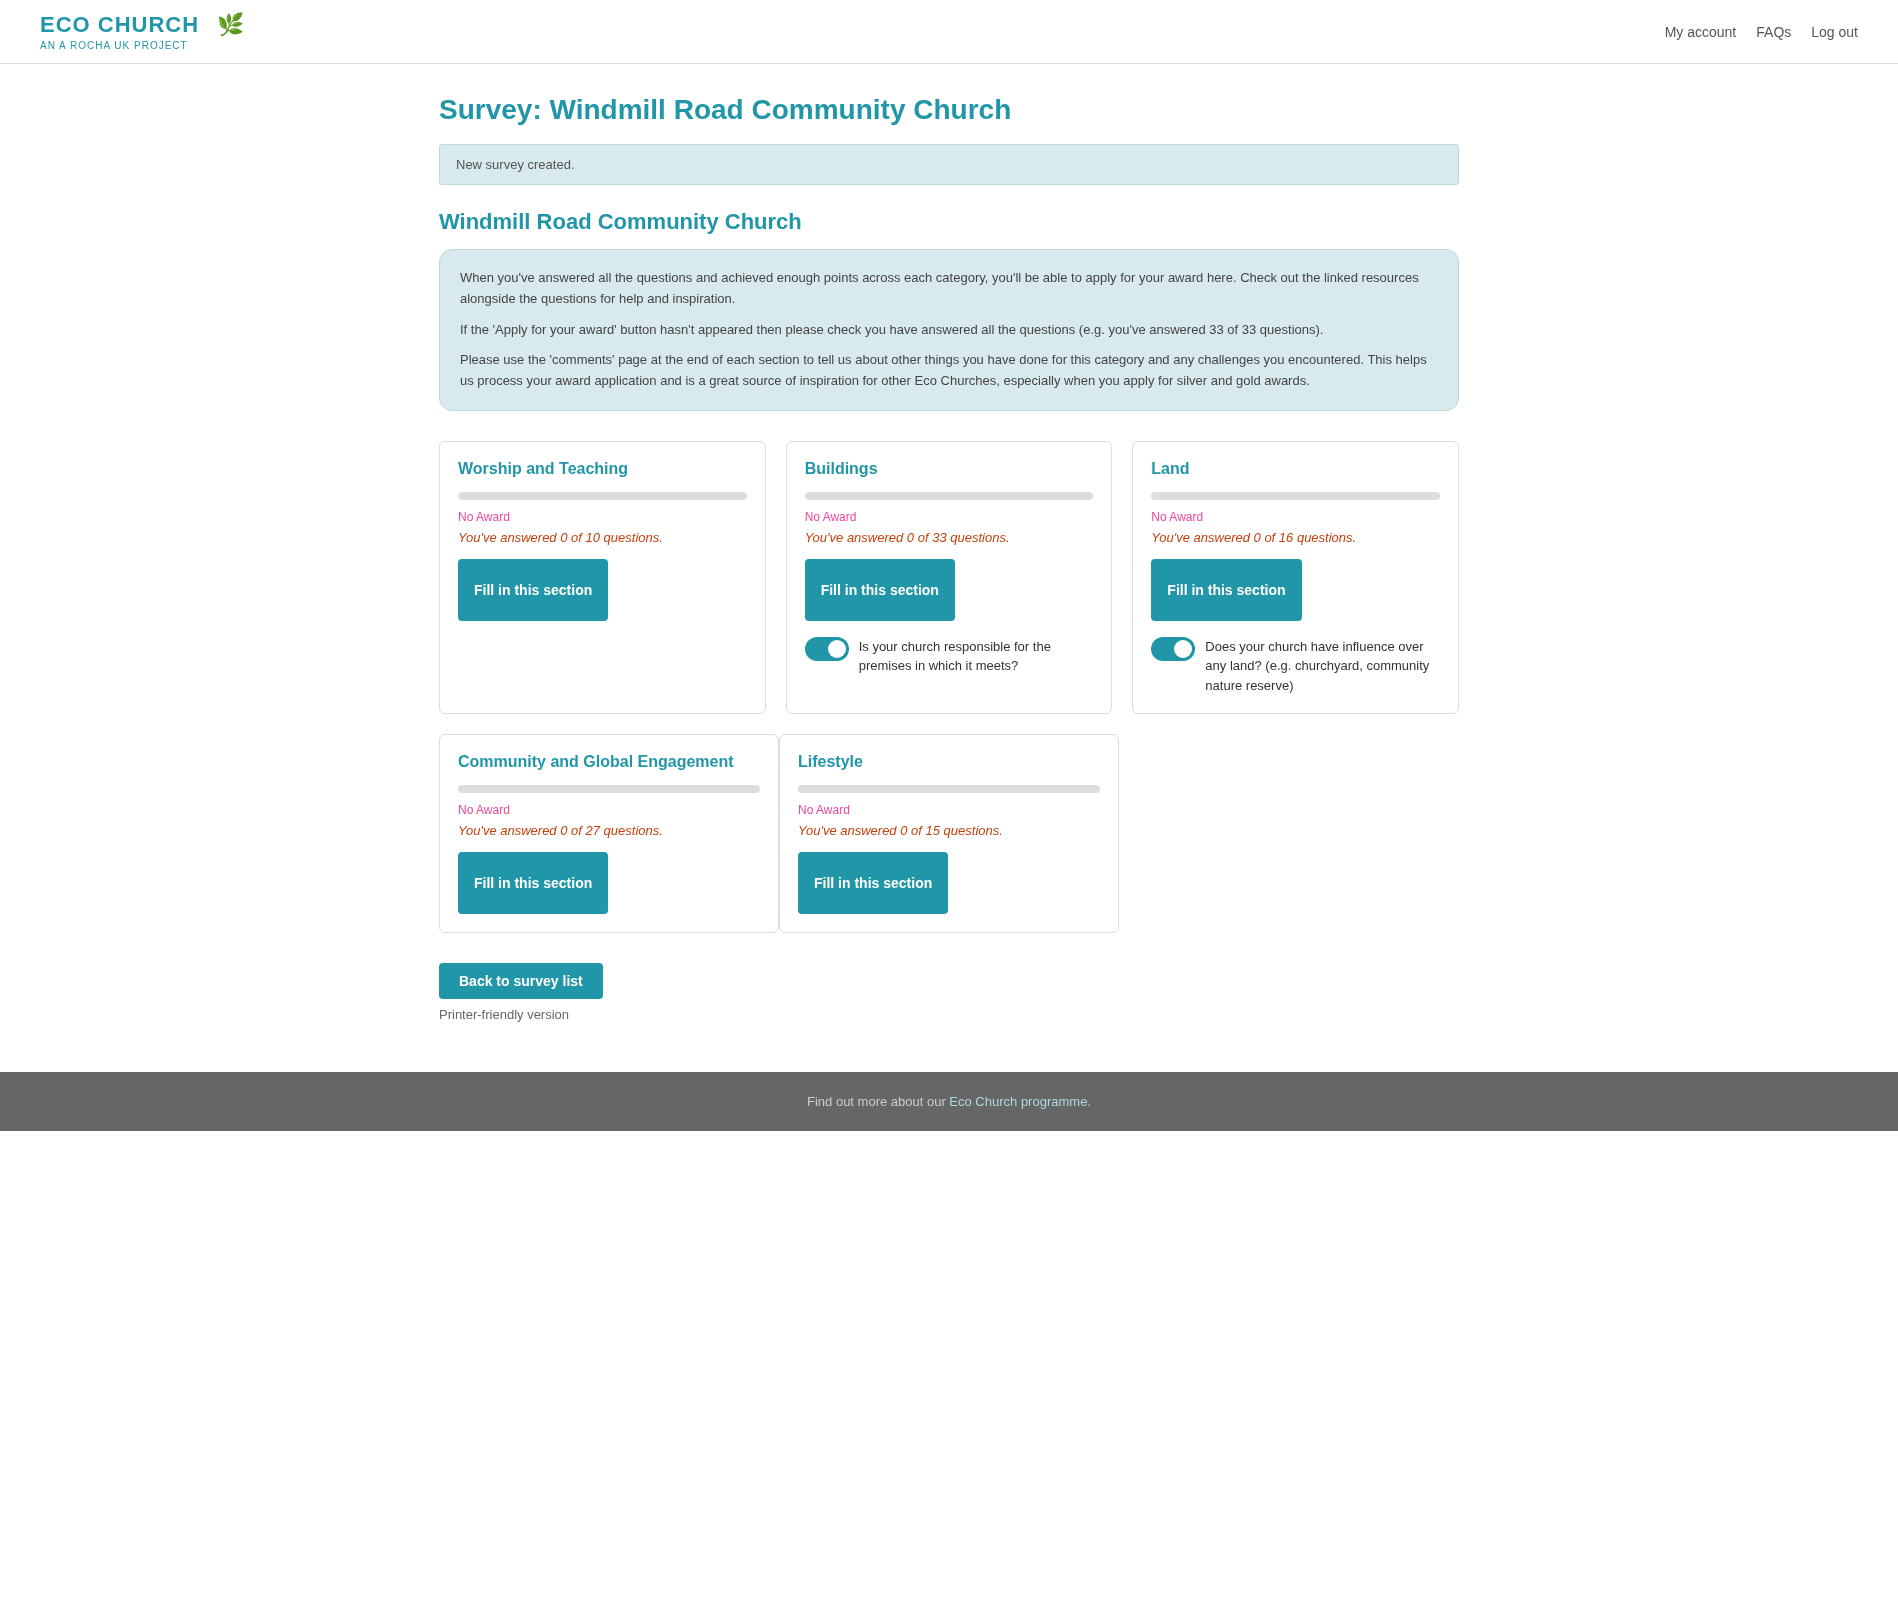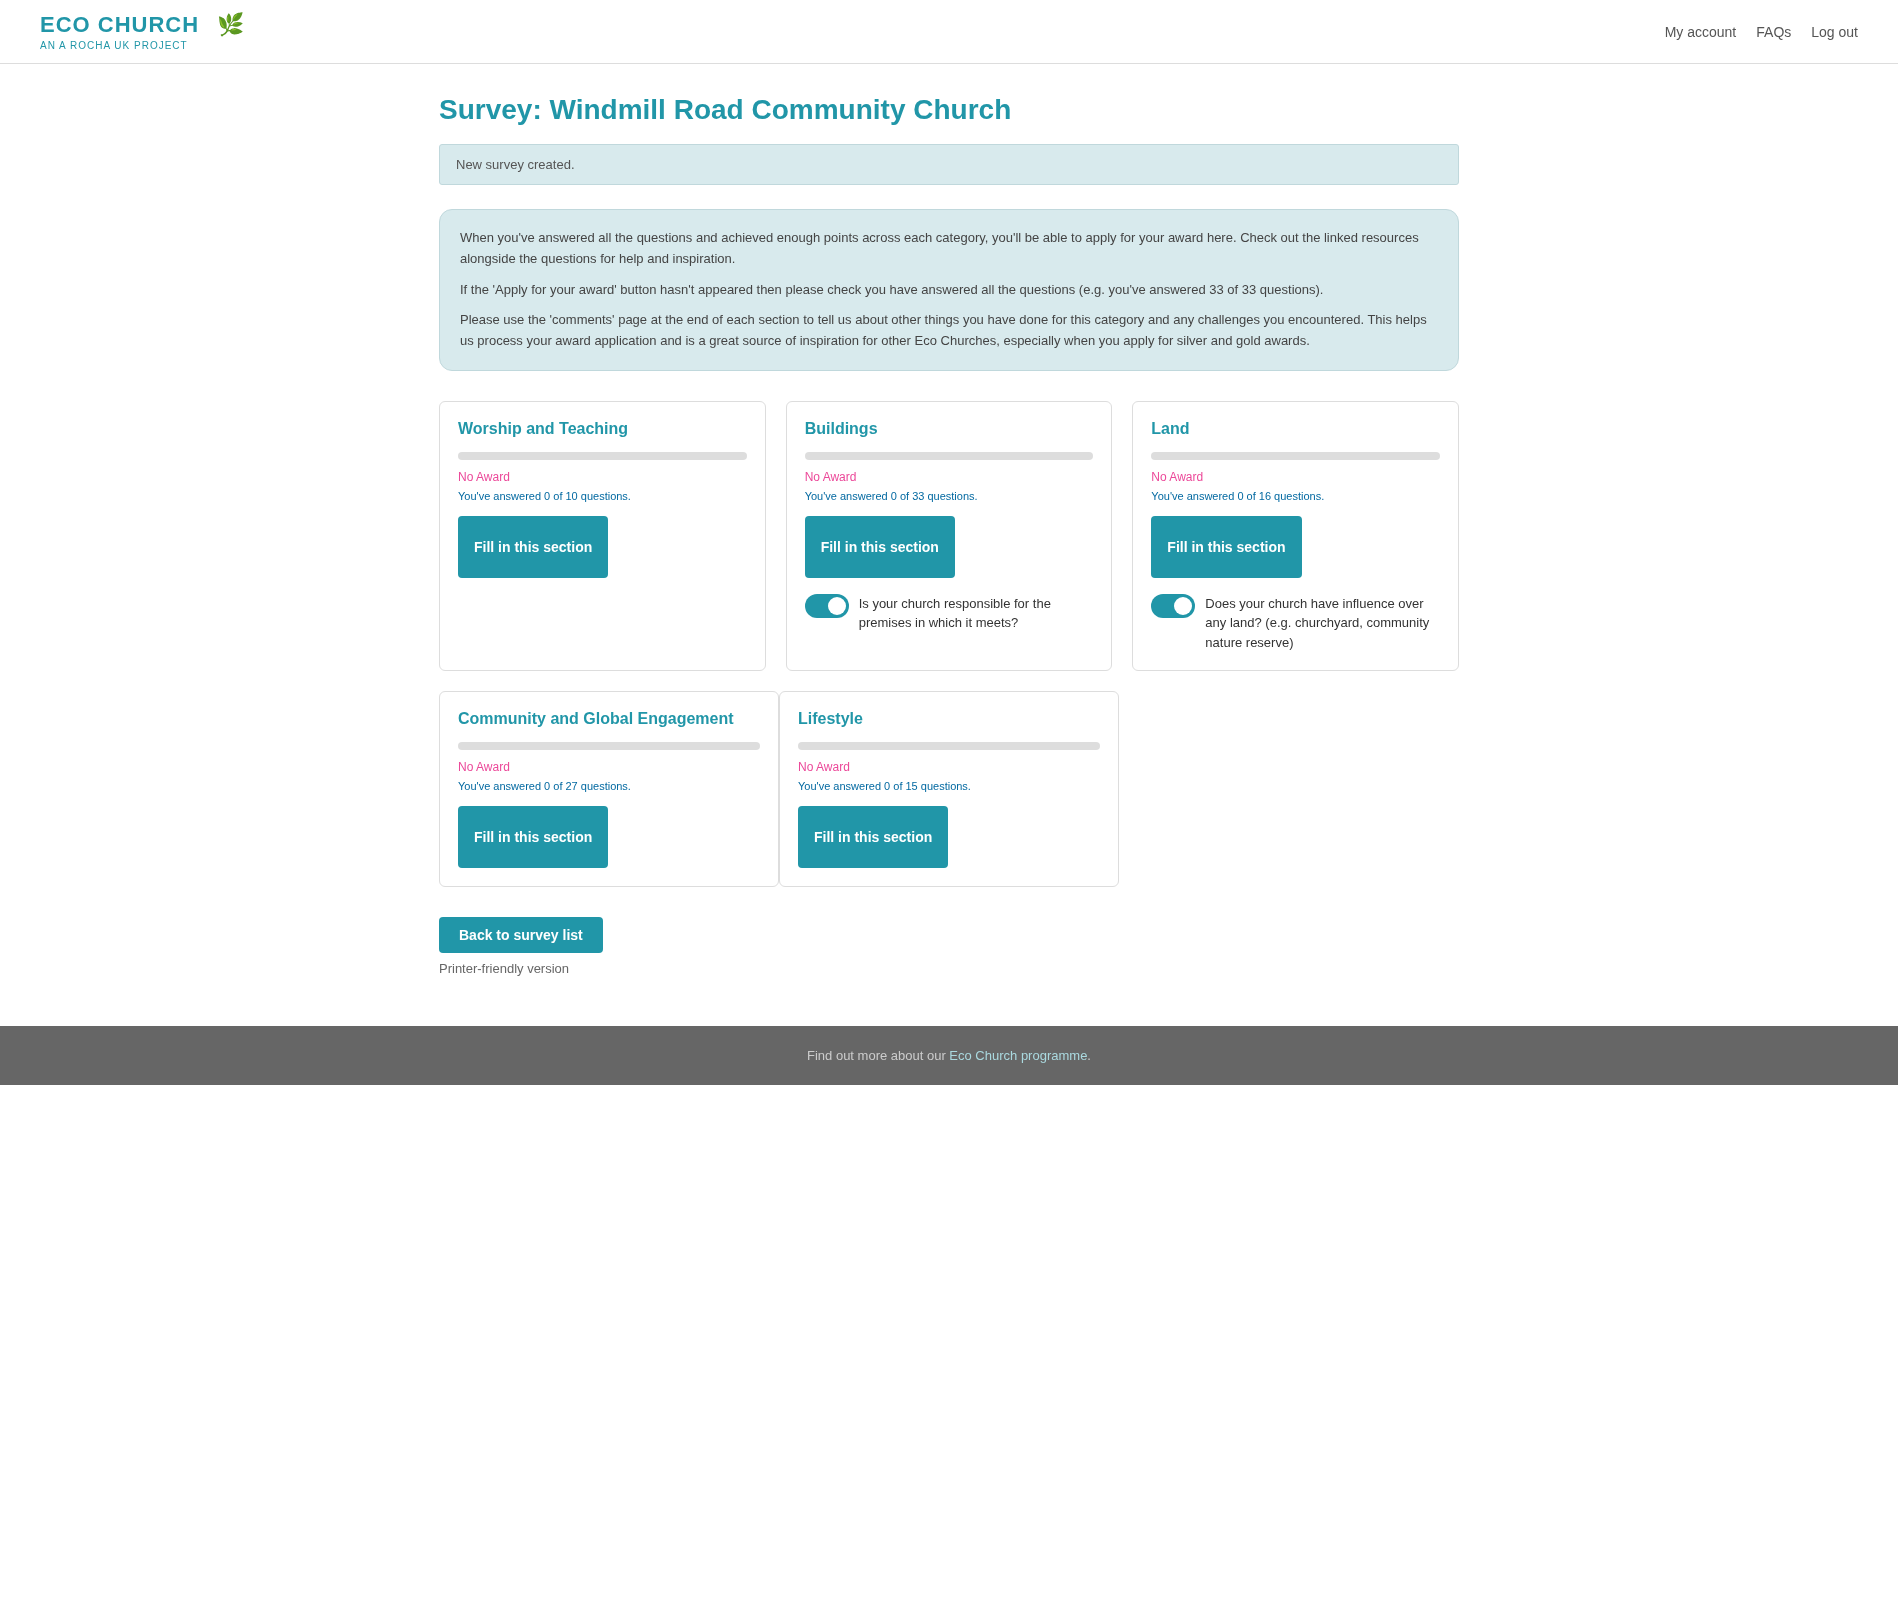--- a/index.html
+++ b/index.html
@@ -130,23 +130,24 @@
       background: #ccc;
       border-radius: 4px;
       width: 0%;
     }
     .award-label {
       font-size: 12px;
       color: #ec4899;
       margin-bottom: 6px;
     }
     .questions-answered {
-      font-size: 11px;
-      color: #0369a1;
+      font-size: 13px;
+      color: #c2410c;
       margin-bottom: 14px;
+      font-style: italic;
     }
     .fill-btn {
       background: #2196a8;
       color: #fff;
       border: none;
       border-radius: 4px;
       padding: 23px 16px;
       font-size: 14px;
       cursor: pointer;
       font-weight: 600;
@@ -245,20 +246,21 @@
     <a class="nav-link">Log out</a>
   </nav>
 </div>
 
 <div class="main-content">
 
   <h1 class="page-title">Survey: Windmill Road Community Church</h1>
 
   <div class="notification-bar">New survey created.</div>
 
+  <h2 class="church-name">Windmill Road Community Church</h2>
 
   <div class="info-box">
     <p>When you've answered all the questions and achieved enough points across each category, you'll be able to apply for your award here. Check out the linked resources alongside the questions for help and inspiration.</p>
     <p>If the 'Apply for your award' button hasn't appeared then please check you have answered all the questions (e.g. you've answered 33 of 33 questions).</p>
     <p>Please use the 'comments' page at the end of each section to tell us about other things you have done for this category and any challenges you encountered. This helps us process your award application and is a great source of inspiration for other Eco Churches, especially when you apply for silver and gold awards.</p>
   </div>
 
   <div class="cards-grid">
 
     <div class="card">

